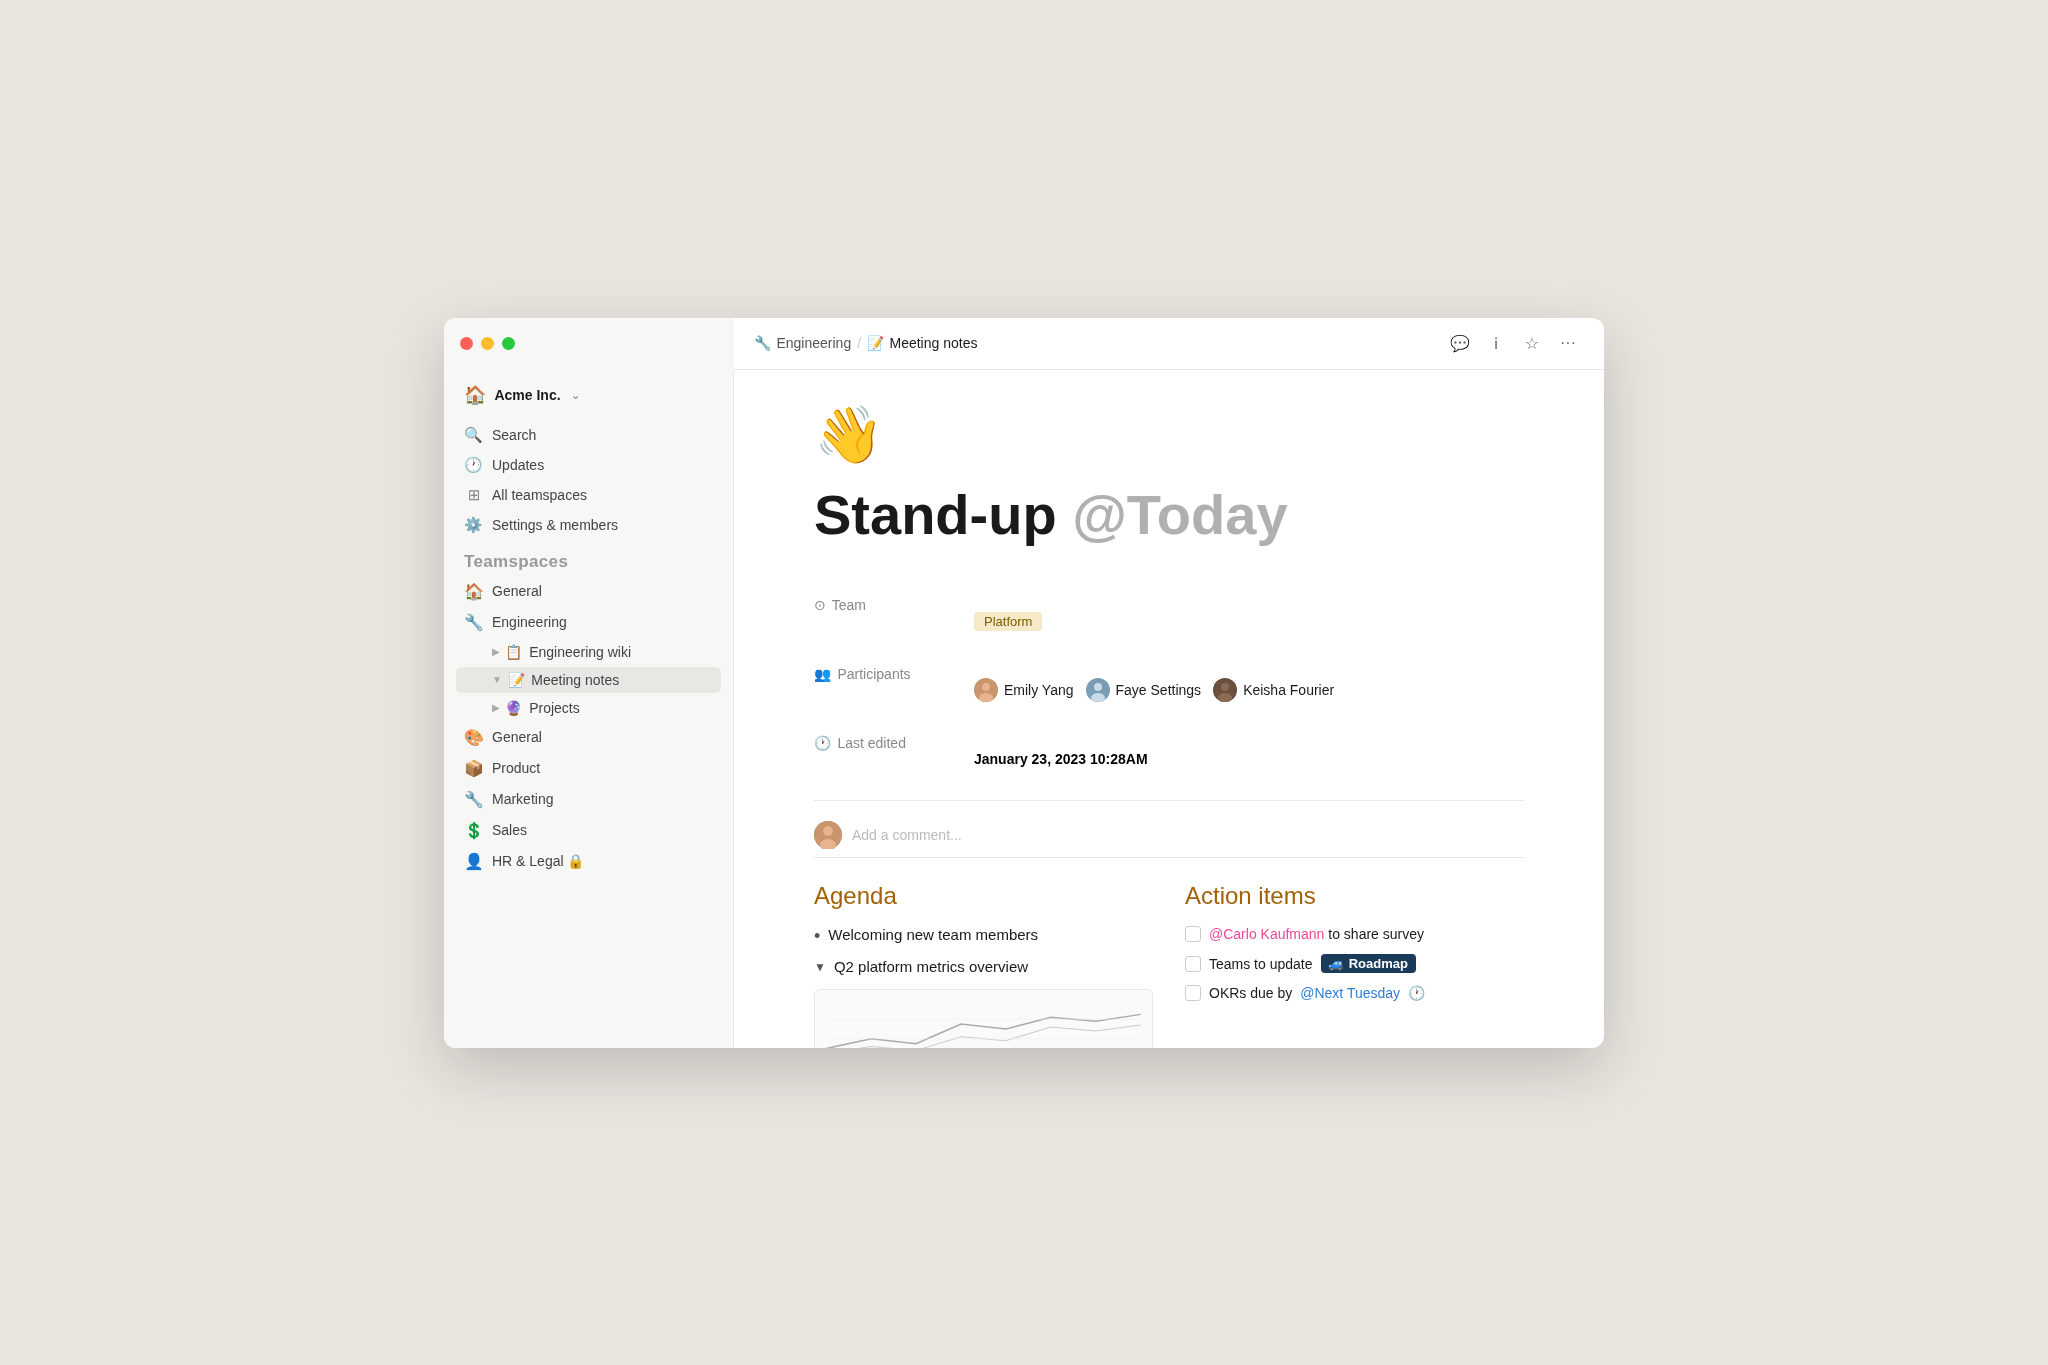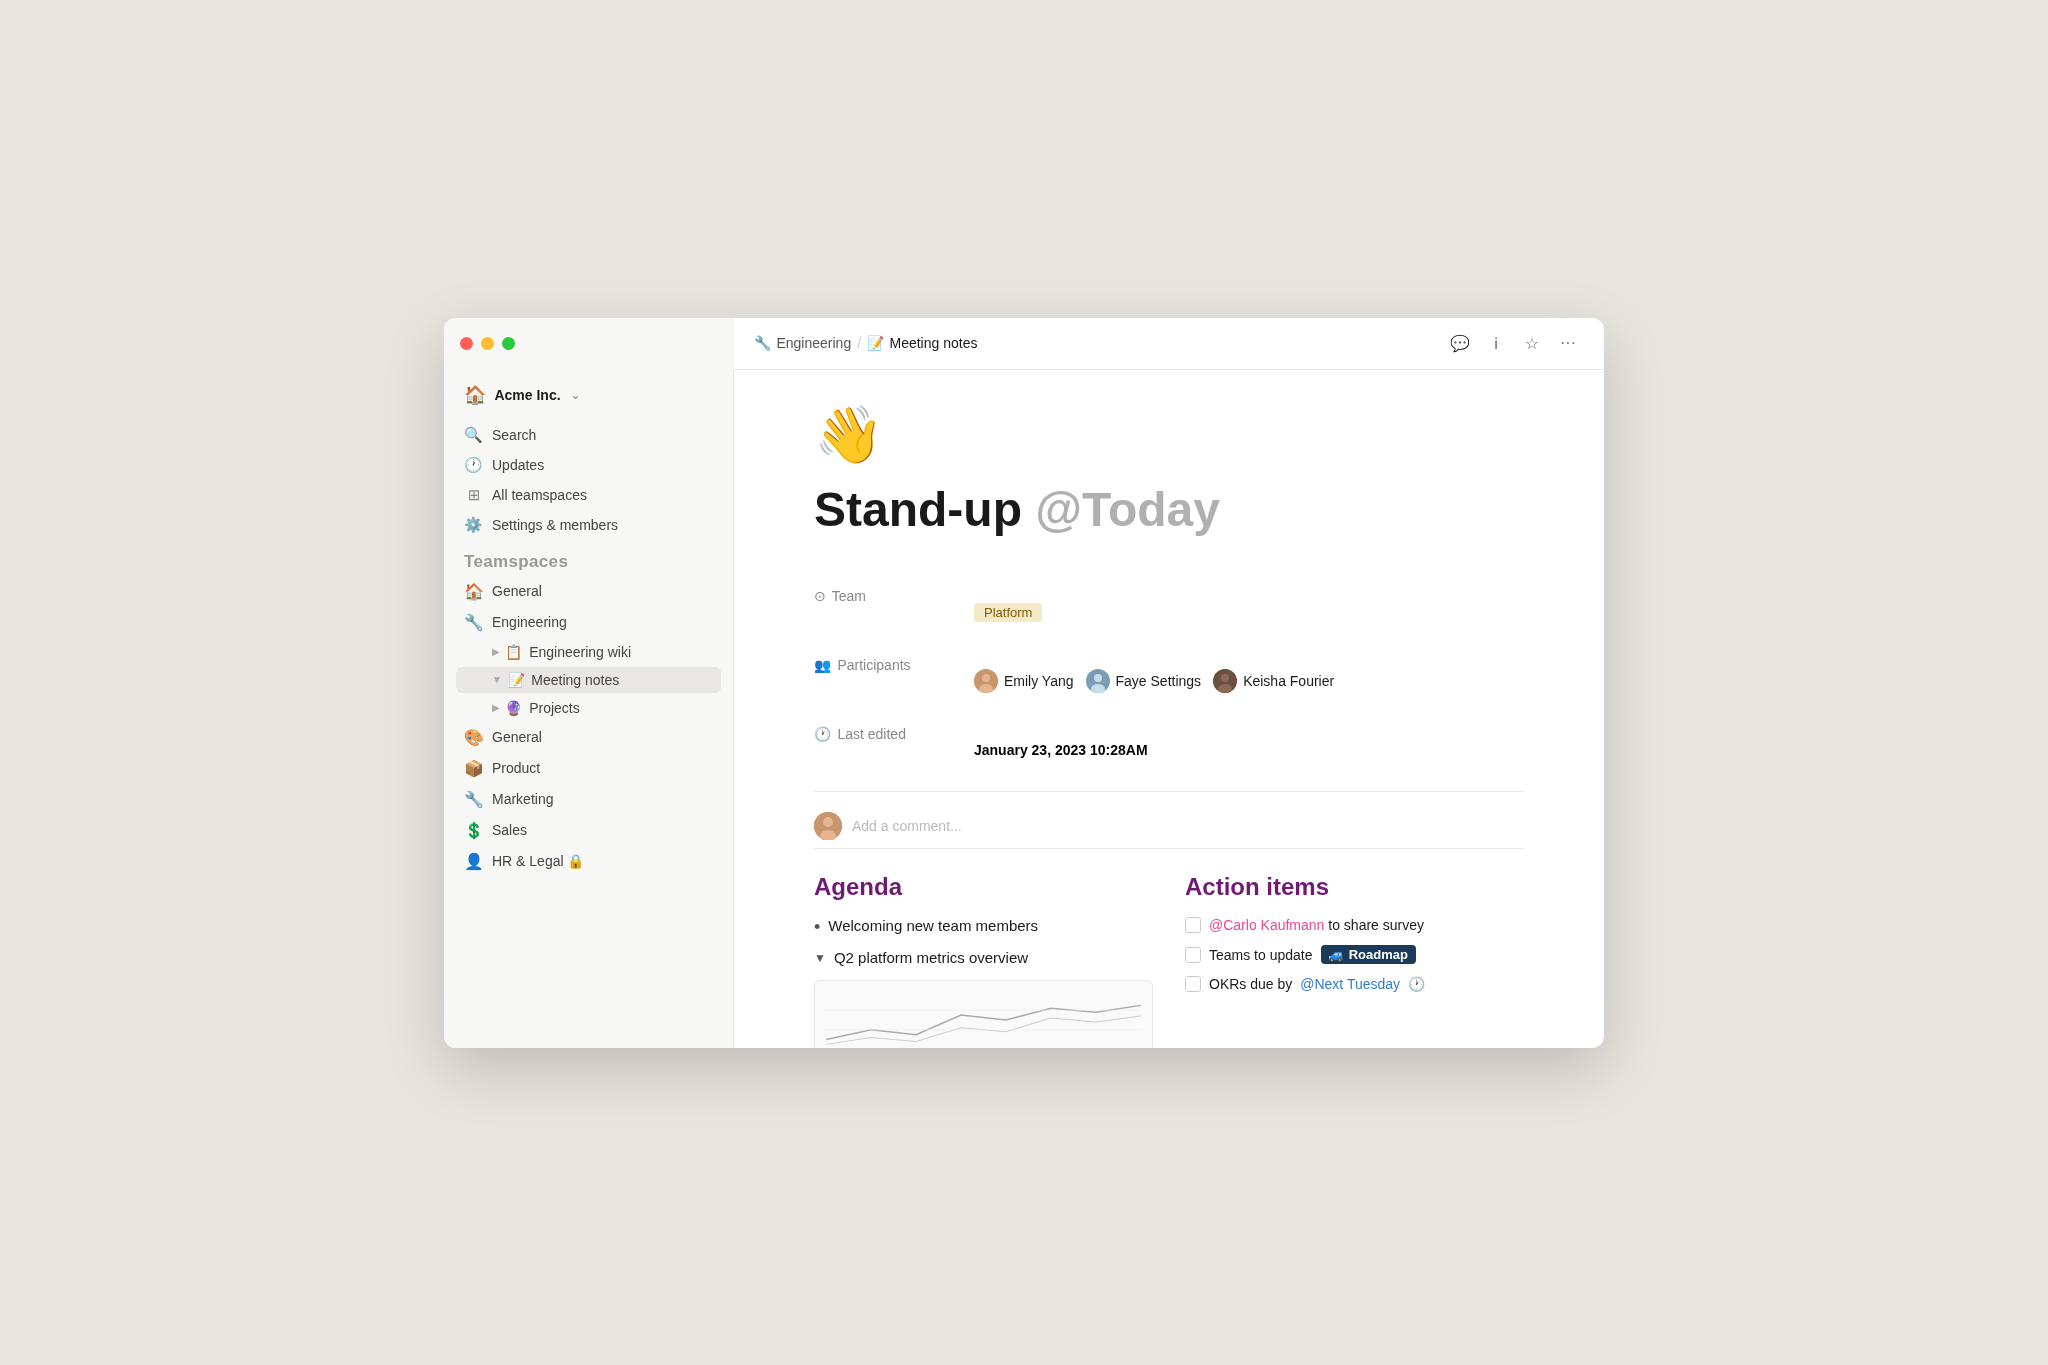--- a/index.html
+++ b/index.html
@@ -182,21 +182,21 @@
       padding: 32px 80px 40px;
     }
 
     .page-emoji {
       font-size: 56px;
       margin-bottom: 16px;
       display: block;
     }
 
     .page-title {
-      font-size: 48px;
+      font-size: 56px;
       font-weight: 700;
       color: #1a1a1a;
       margin-bottom: 28px;
       line-height: 1.1;
     }
     .page-title .at-mention {
       color: #b0b0b0;
       font-weight: 700;
     }
 
@@ -292,22 +292,22 @@
 
     
     .body-cols {
       display: grid;
       grid-template-columns: 1fr 1fr;
       gap: 32px;
     }
 
     .col-title {
       font-size: 24px;
-      font-weight: 700;
-      color: #701a75;
+      font-weight: 400;
+      color: #a16207;
       margin-bottom: 16px;
     }
 
     .agenda-list {
       list-style: none;
       display: flex;
       flex-direction: column;
       gap: 10px;
     }
     .agenda-item {

